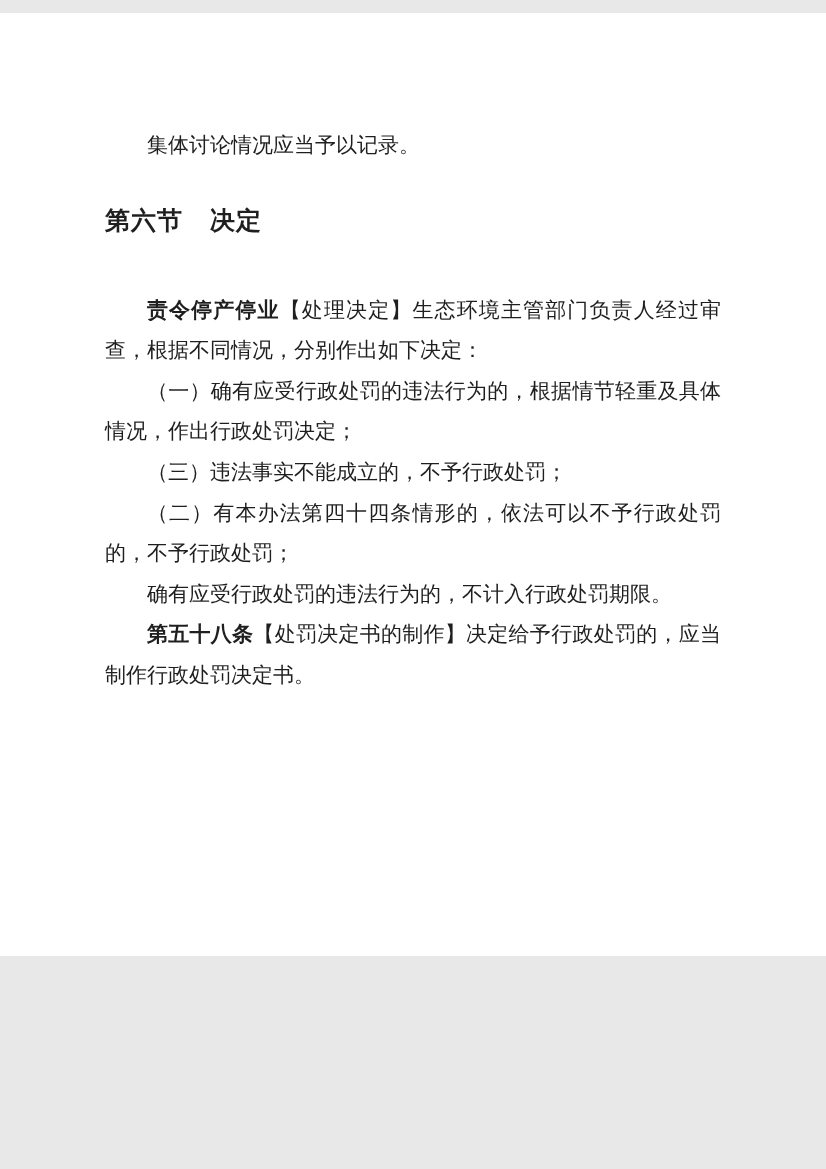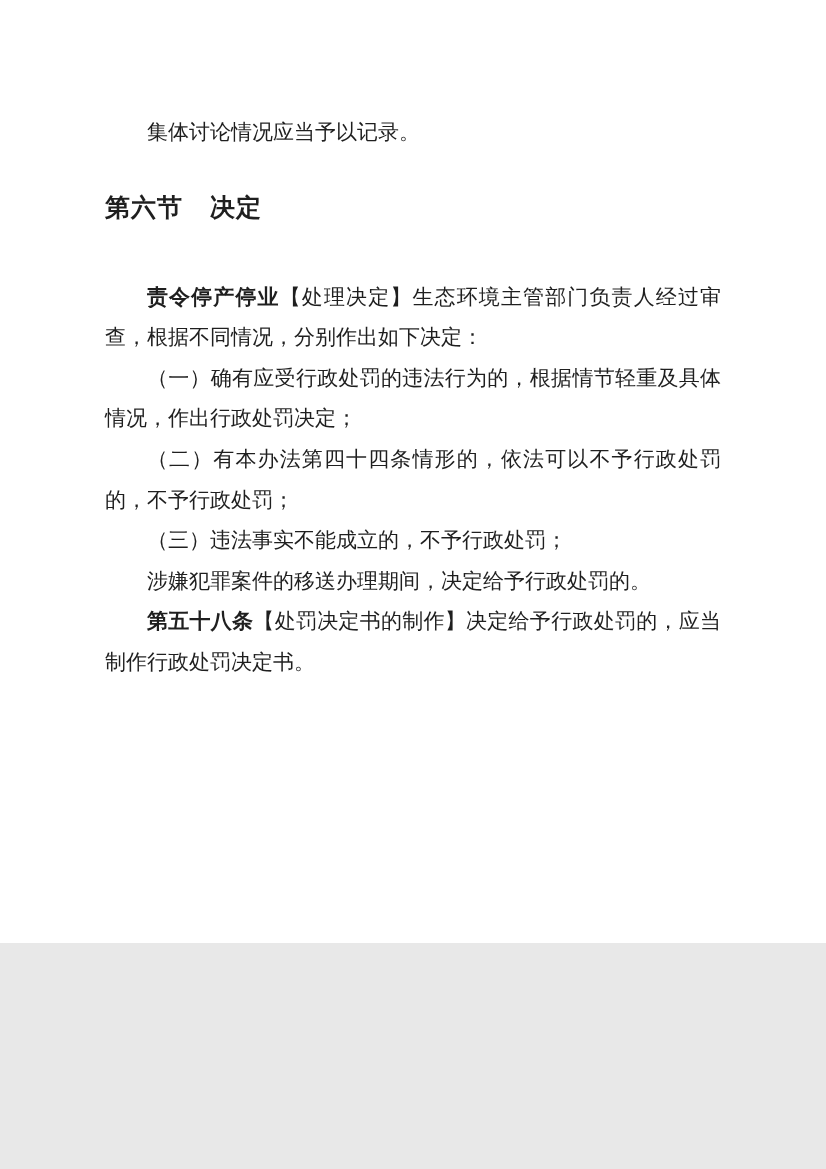--- a/index.html
+++ b/index.html
@@ -4,21 +4,21 @@
 <style>
   html, body {
     margin: 0;
     padding: 0;
     background: #e8e8e8;
   }
   .page {
     position: relative;
     width: 826px;
     height: 943px;
-    margin: 0 auto;
+    margin: 13px auto;
     background: #ffffff;
     overflow: hidden;
     font-family: "Liberation Serif", "DejaVu Serif", serif;
     color: #1f1f1f;
   }
   .doc-body {
     position: absolute;
     left: 105px;
     top: 112px;
     width: 616px;
@@ -62,23 +62,23 @@
 </style>
 </head>
 <body>
 
 <div class="page">
   <div class="doc-body">
       <p class="para"><span class="run">集体讨论情况应当予以记录。</span></p>
       <h2 class="section-heading"><span class="heading-number">第六节</span><span>决定</span></h2>
       <p class="para"><span class="run bold">责令停产停业</span><span class="run">【处理决定】生态环境主管部门负责人经过审查，根据不同情况，分别作出如下决定：</span></p>
       <p class="para"><span class="run">（一）确有应受行政处罚的违法行为的，根据情节轻重及具体情况，作出行政处罚决定；</span></p>
+      <p class="para"><span class="run">（三）违法事实不能成立的，不予行政处罚；</span></p>
       <p class="para"><span class="run">（二）有本办法第四十四条情形的，依法可以不予行政处罚的，不予行政处罚；</span></p>
-      <p class="para"><span class="run">（三）违法事实不能成立的，不予行政处罚；</span></p>
-      <p class="para"><span class="run">涉嫌犯罪案件的移送办理期间，决定给予行政处罚的。</span></p>
+      <p class="para"><span class="run">确有应受行政处罚的违法行为的，不计入行政处罚期限。</span></p>
       <p class="para"><span class="run bold">第五十八条</span><span class="run">【处罚决定书的制作】决定给予行政处罚的，应当制作行政处罚决定书。</span></p>
     </div>
   <div class="page-footer">
     <span class="footer-dash">—</span>
     <span class="footer-num">24</span>
     <span class="footer-dash">—</span>
   </div>
 </div>
 
 </body></html>

